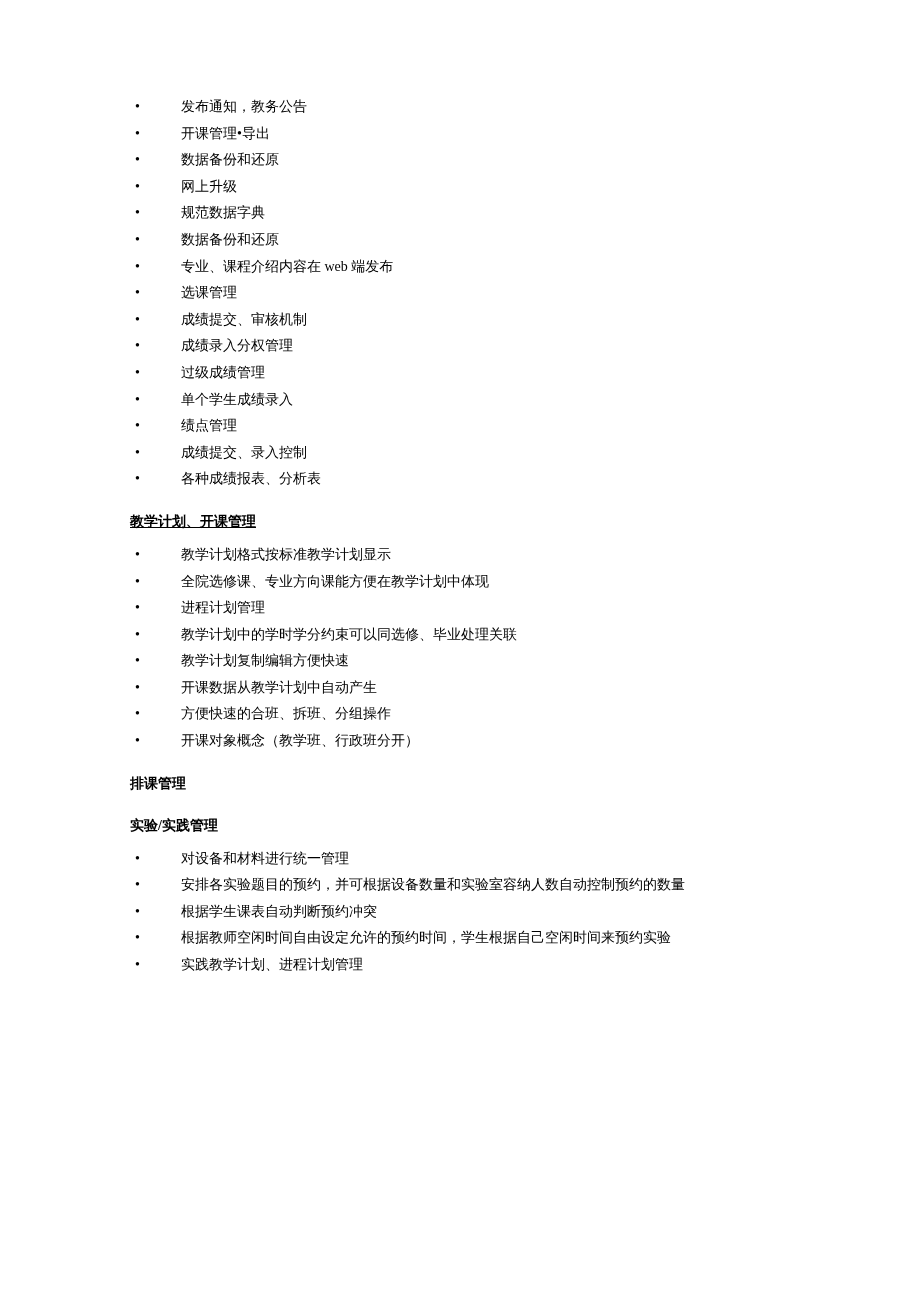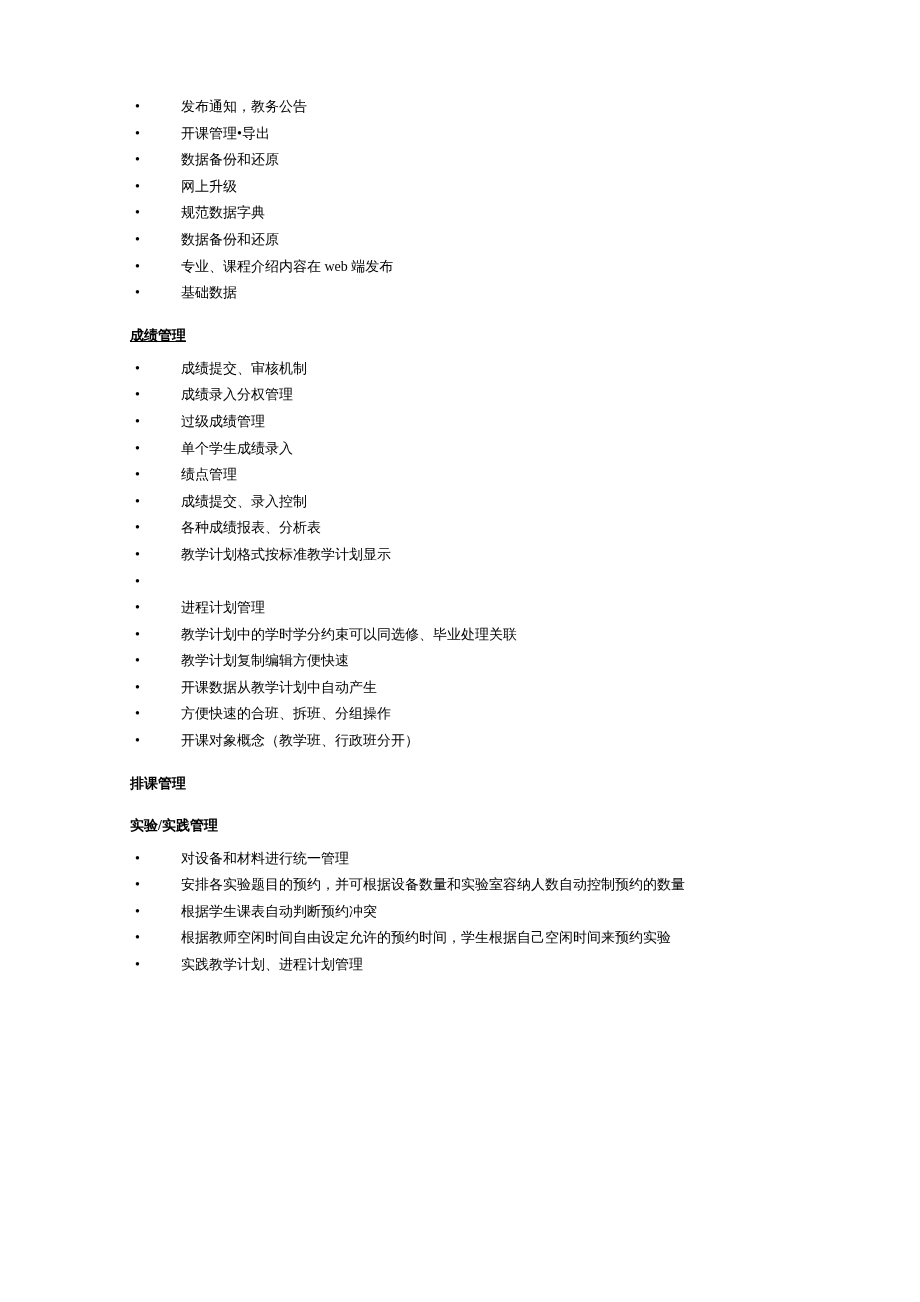--- a/index.html
+++ b/index.html
@@ -75,26 +75,25 @@
     <li>
         <span class="bullet">•</span>
         <span class="item-text">数据备份和还原</span>
       </li>
     <li>
         <span class="bullet">•</span>
         <span class="item-text">专业、课程介绍内容在 web 端发布</span>
       </li>
     <li>
         <span class="bullet">•</span>
-        <span class="item-text">基础数据</span>
+        <span class="item-text">选课管理</span>
       </li>
   </ul>
 
 
-  <div class="section-title underline">成绩管理</div>
   <ul>
     <li>
         <span class="bullet">•</span>
         <span class="item-text">成绩提交、审核机制</span>
       </li>
     <li>
         <span class="bullet">•</span>
         <span class="item-text">成绩录入分权管理</span>
       </li>
     <li>
@@ -112,27 +111,29 @@
     <li>
         <span class="bullet">•</span>
         <span class="item-text">成绩提交、录入控制</span>
       </li>
     <li>
         <span class="bullet">•</span>
         <span class="item-text">各种成绩报表、分析表</span>
       </li>
   </ul>
 
+  <div class="section-title underline">教学计划、开课管理</div>
   <ul>
     <li>
         <span class="bullet">•</span>
         <span class="item-text">教学计划格式按标准教学计划显示</span>
       </li>
     <li>
         <span class="bullet">•</span>
+        <span class="item-text">全院选修课、专业方向课能方便在教学计划中体现</span>
       </li>
     <li>
         <span class="bullet">•</span>
         <span class="item-text">进程计划管理</span>
       </li>
     <li>
         <span class="bullet">•</span>
         <span class="item-text">教学计划中的学时学分约束可以同选修、毕业处理关联</span>
       </li>
     <li>

